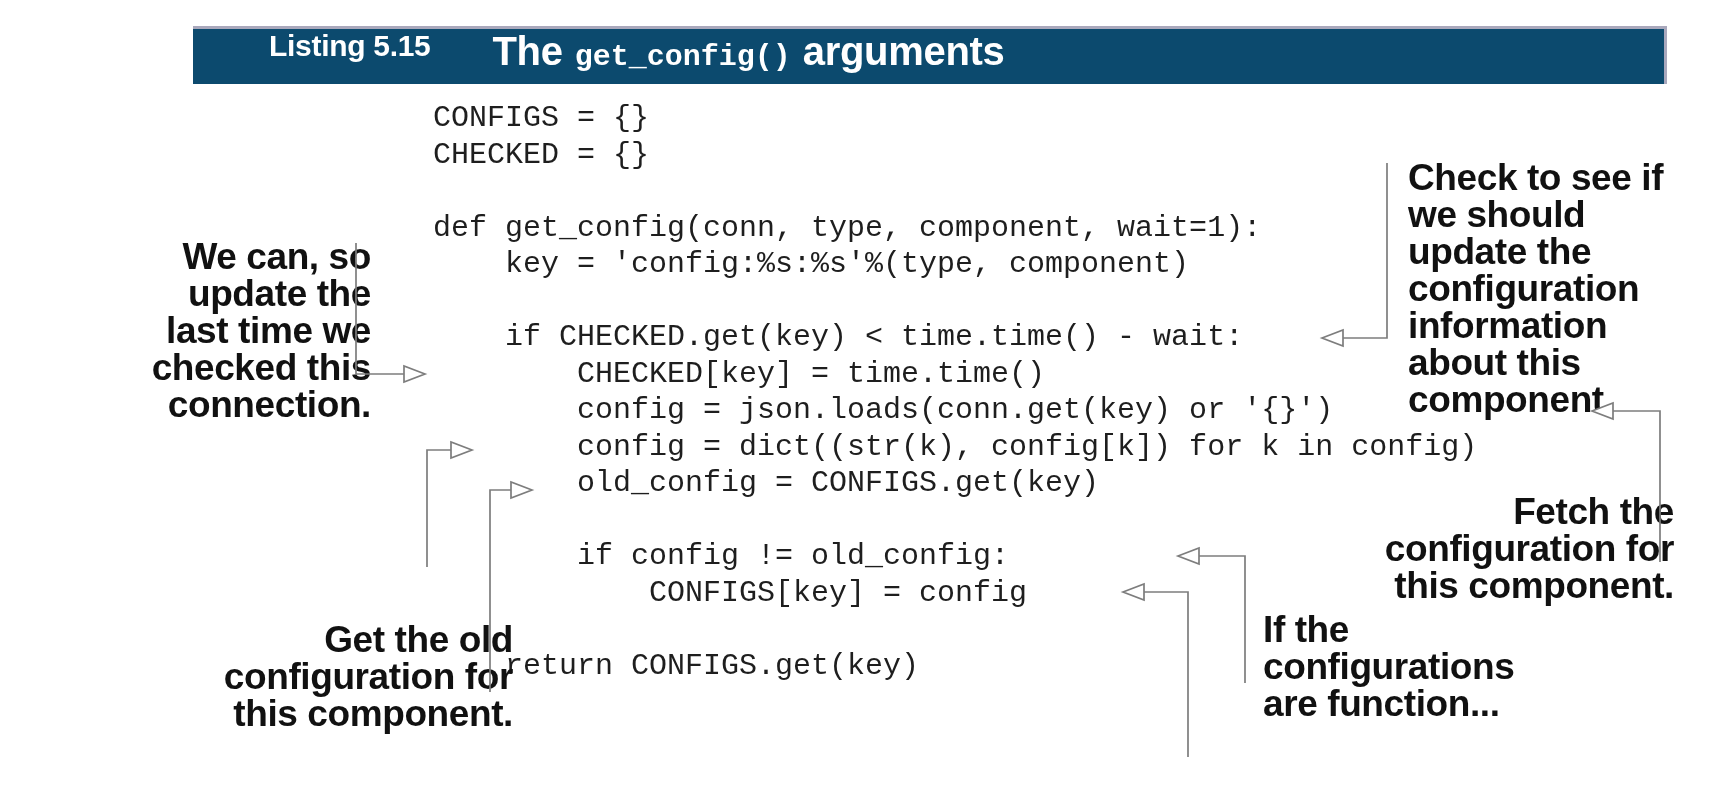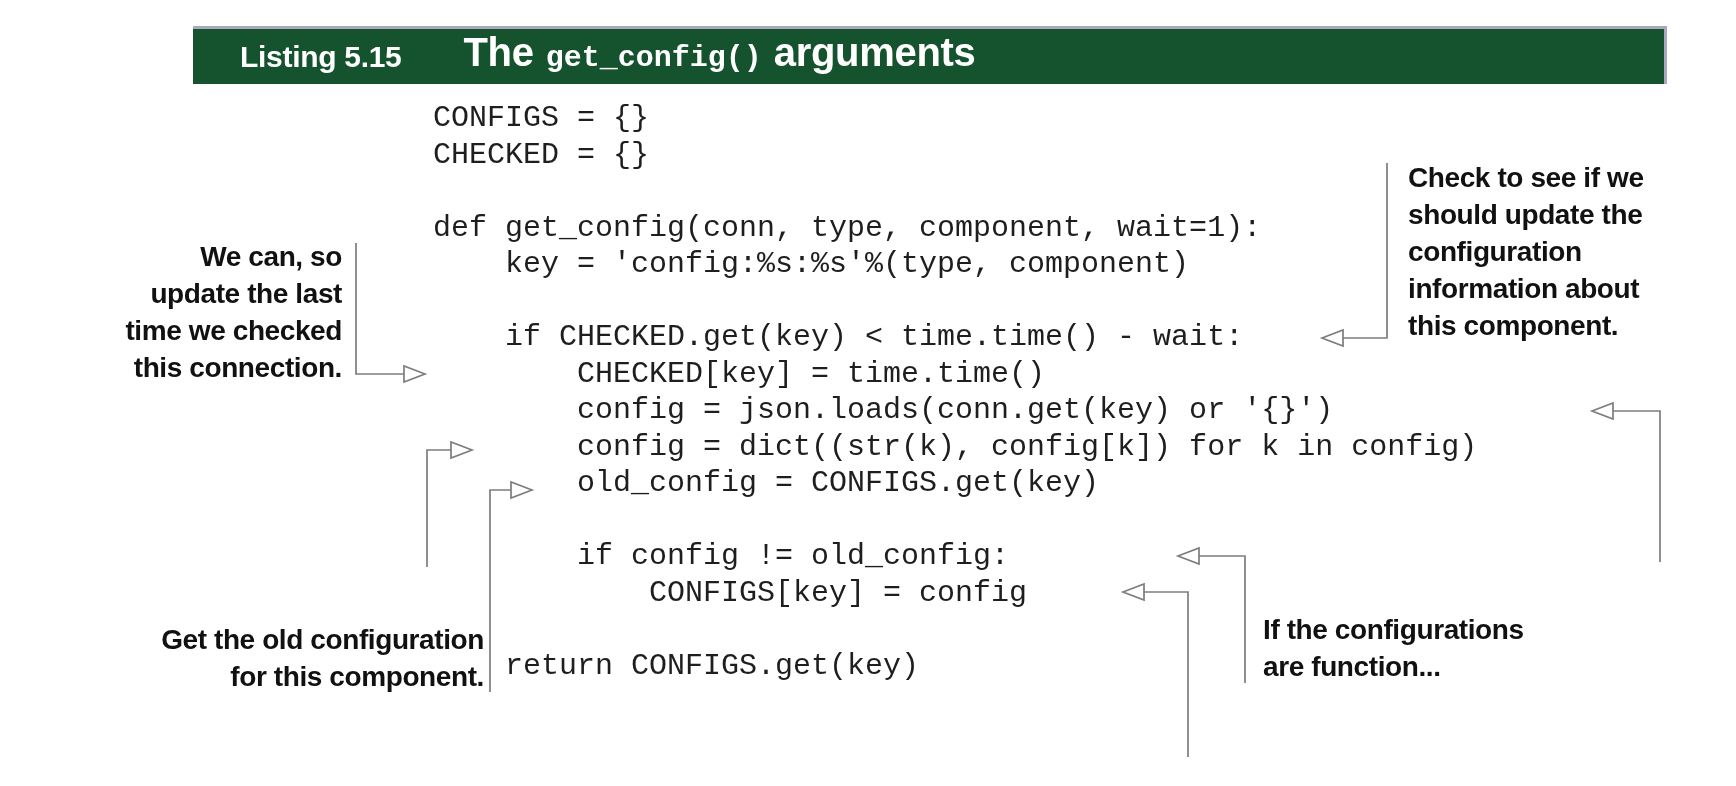--- a/index.html
+++ b/index.html
@@ -16,27 +16,28 @@
     overflow: hidden;
   }
 
   
   .listing-bar {
     position: absolute;
     left: 193px;
     top: 26px;
     width: 1474px;
     height: 58px;
-    background: #14532d;
+    background: #0c4a6e;
     border-top: 3px solid #a9a8bc;
     border-right: 3px solid #a9a8bc;
     box-sizing: border-box;
     display: flex;
-    align-items: center;
+    align-items: flex-start;
     color: #ffffff;
+    padding-left: 29px;
   }
   .listing-bar .listing-label {
     font-weight: bold;
     font-size: 30px;
     letter-spacing: -0.3px;
     margin-left: 47px;
     white-space: nowrap;
   }
   .listing-bar .listing-title {
     margin-left: 62px;
@@ -66,26 +67,26 @@
     font-size: 30px;
     line-height: 36.5px;
     color: #1e1e1e;
     white-space: pre;
   }
 
   
   .annotation {
     position: absolute;
     font-weight: bold;
-    font-size: 28px;
+    font-size: 37px;
     line-height: 37px;
     letter-spacing: -0.4px;
     color: #111111;
   }
-  .align-right { text-align: right; }
+  .align-right { text-align: right; margin-left: 29px; }
   .align-left  { text-align: left; }
 
   .ann-we-can        { top: 238px; left: 117px;  width: 225px; }
   .ann-convert       { top: 454px; left: 43px;   width: 360px; }
   .ann-get-old       { top: 621px; left: 154px;  width: 330px; }
   .ann-check-update  { top: 159px; left: 1408px; width: 270px; }
   .ann-fetch         { top: 493px; left: 1305px; width: 340px; }
   .ann-if-different  { top: 611px; left: 1263px; width: 280px; }
   .ann-update        { top: 688px; left: 960px;  width: 210px; }
 
@@ -136,20 +137,21 @@
         old_config = CONFIGS.get(key)
 
         if config != old_config:
             CONFIGS[key] = config
 
     return CONFIGS.get(key)</pre>
 
   <div class="annotation align-right ann-we-can">We can, so update the last time we checked this connection.</div>
   <div class="annotation align-right ann-get-old">Get the old configuration for this component.</div>
   <div class="annotation align-left ann-check-update">Check to see if we should update the configuration information about this component.</div>
+  <div class="annotation align-right ann-fetch">Fetch the configuration for this component.</div>
   <div class="annotation align-left ann-if-different">If the configurations are function...</div>
 
   <svg class="arrow-overlay" viewBox="0 0 1736 786" xmlns="http://www.w3.org/2000/svg">
 
     <g>
       <path class="line" d="M356,243 L356,374 L404,374"></path>
       <path class="head" d="M425,374 L404,366 L404,382 Z"></path>
     </g>
 
     <g>

